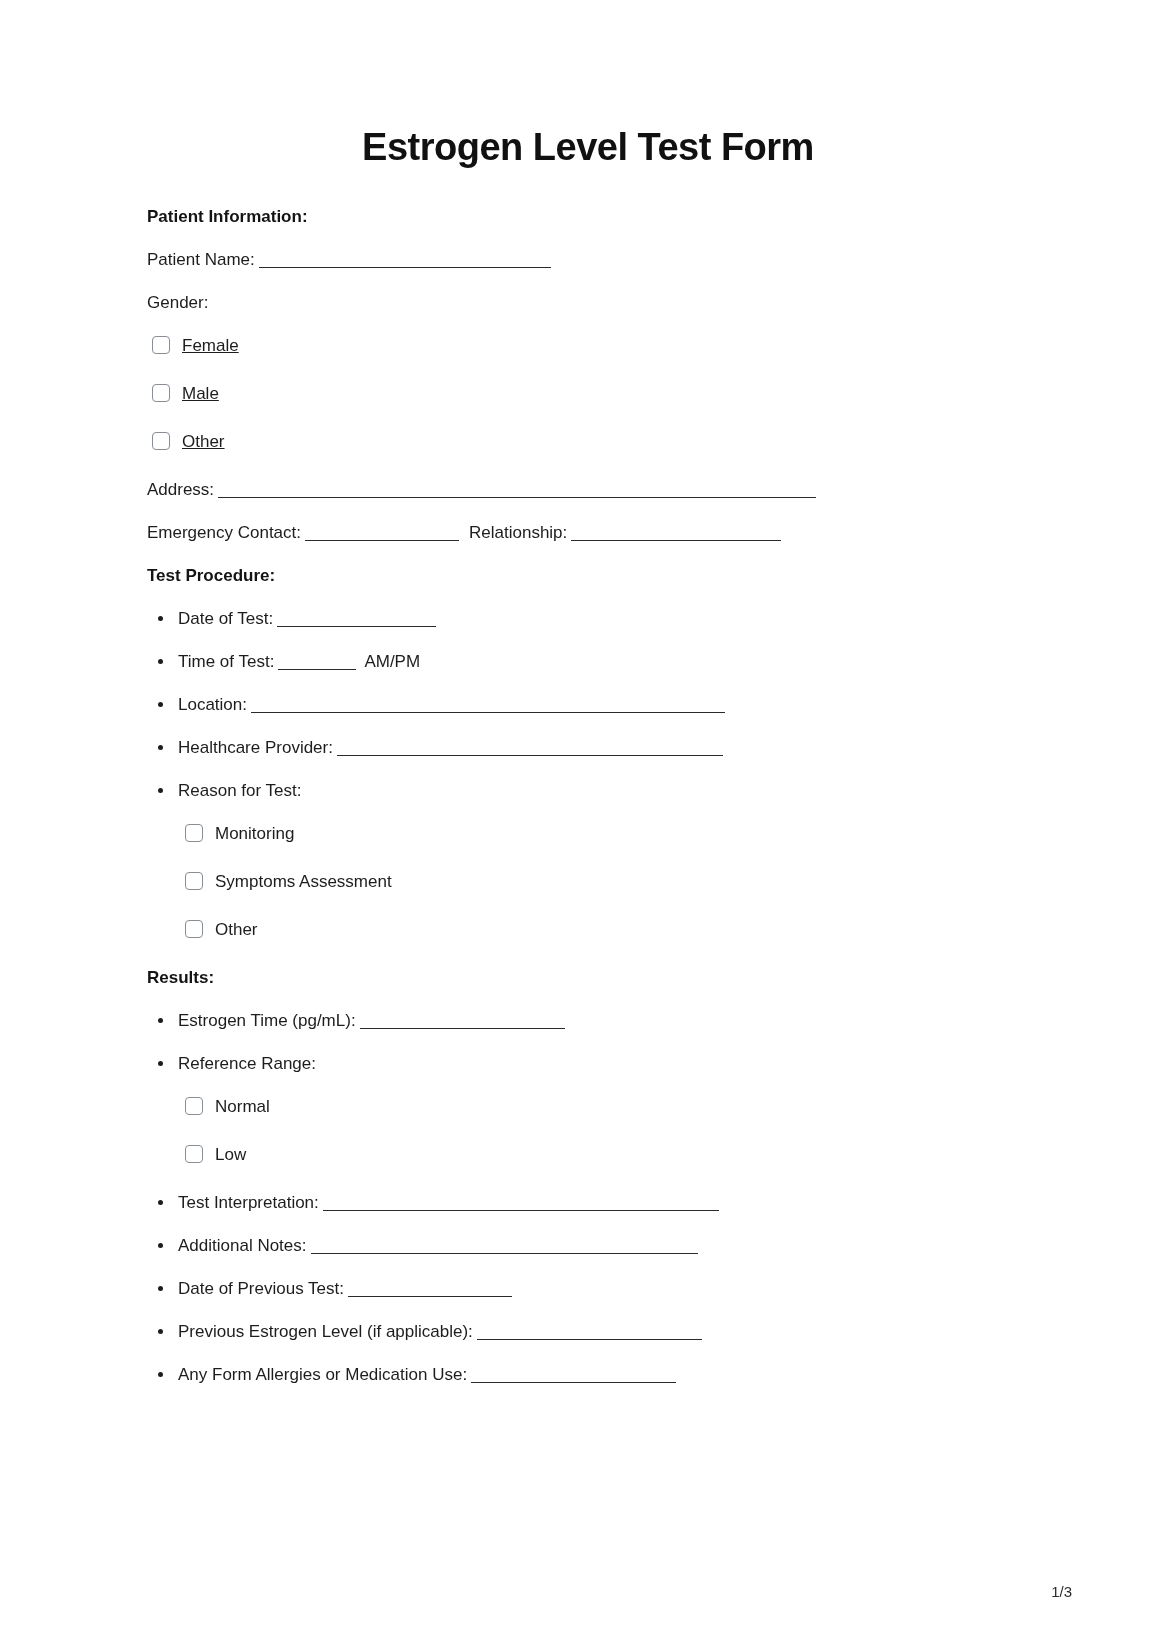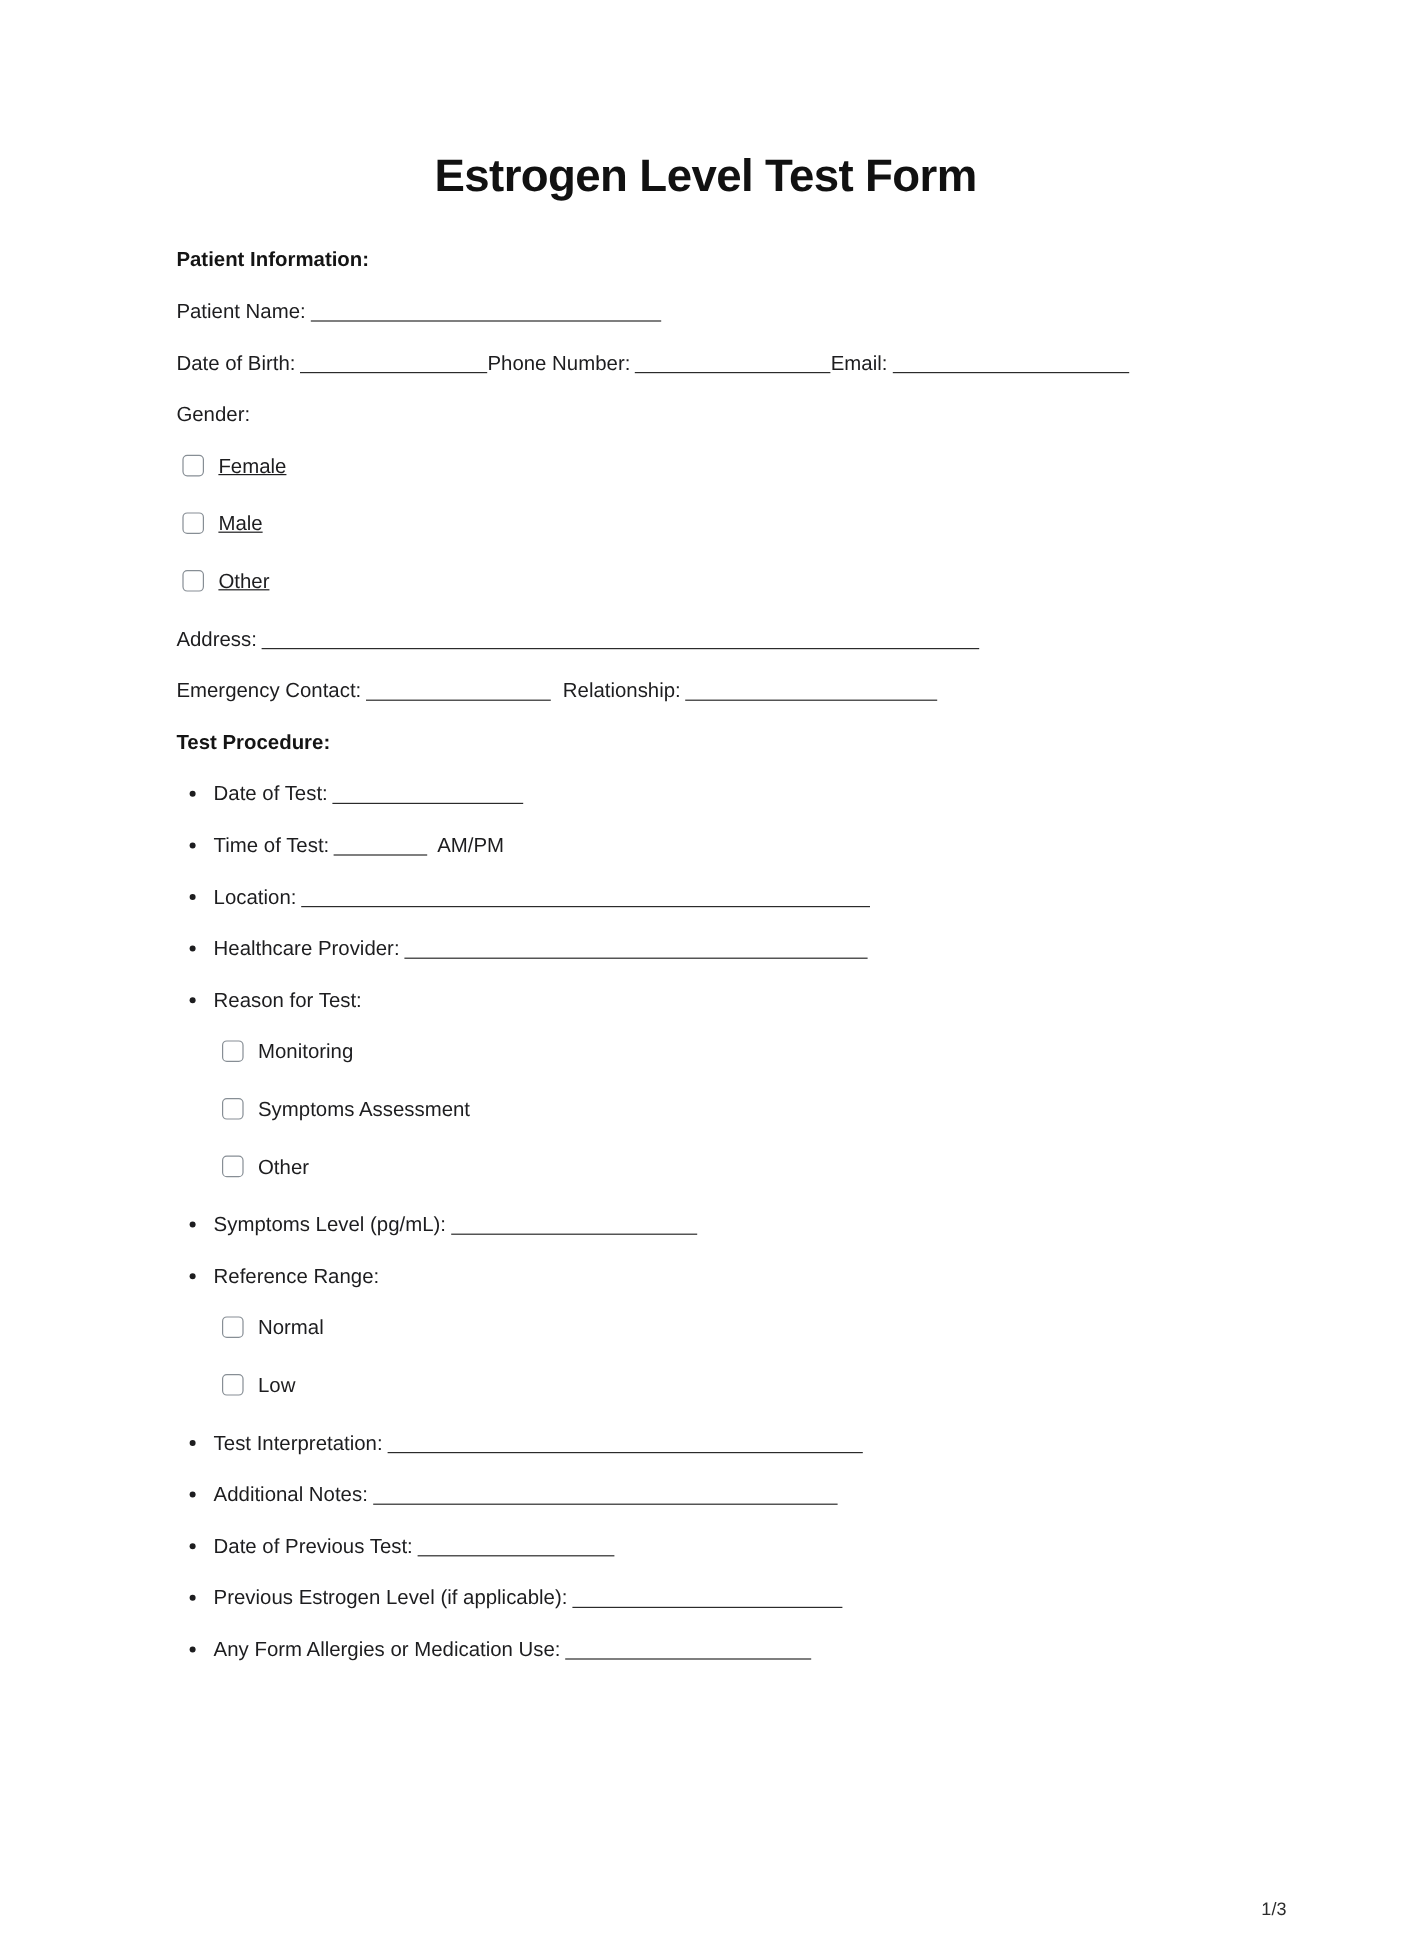--- a/index.html
+++ b/index.html
@@ -70,37 +70,37 @@
   }
 </style>
 </head>
 <body>
 
 <div class="page">
   <div class="title">Estrogen Level Test Form</div>
   <div class="content">
       <div class="row heading">Patient Information:</div>
       <div class="row fields"><span class="label">Patient Name:</span><span class="blank" style="width: 292px;"></span></div>
-      <div class="row fields"><span class="label">Date of Birth:</span><span class="blank" style="width: 156px;"></span><span class="label">Phone Number:</span><span class="blank" style="width: 163px;"></span><span class="label">Email:</span><span class="blank" style="width: 197px;"></span></div>
       <div class="row plain"><span class="label">Gender:</span></div>
       <div class="row check ind0"><span class="checkbox"></span><span class="label">Female</span></div>
       <div class="row check ind0"><span class="checkbox"></span><span class="label">Male</span></div>
       <div class="row check ind0"><span class="checkbox"></span><span class="label">Other</span></div>
       <div class="row fields"><span class="label">Address:</span><span class="blank" style="width: 598px;"></span></div>
       <div class="row fields"><span class="label">Emergency Contact:</span><span class="blank" style="width: 154px;"></span><span class="label" style="margin-left: 10px;">Relationship:</span><span class="blank" style="width: 210px;"></span></div>
       <div class="row heading">Test Procedure:</div>
       <div class="row bulleted"><span class="bullet-dot"></span><span class="label">Date of Test:</span><span class="blank" style="width: 159px;"></span></div>
       <div class="row bulleted"><span class="bullet-dot"></span><span class="label">Time of Test:</span><span class="blank" style="width: 78px;"></span><span class="label" style="margin-left: 8px;">AM/PM</span></div>
       <div class="row bulleted"><span class="bullet-dot"></span><span class="label">Location:</span><span class="blank" style="width: 474px;"></span></div>
       <div class="row bulleted"><span class="bullet-dot"></span><span class="label">Healthcare Provider:</span><span class="blank" style="width: 386px;"></span></div>
       <div class="row bulleted"><span class="bullet-dot"></span><span class="label">Reason for Test:</span></div>
       <div class="row check ind1"><span class="checkbox"></span><span class="label">Monitoring</span></div>
       <div class="row check ind1"><span class="checkbox"></span><span class="label">Symptoms Assessment</span></div>
       <div class="row check ind1"><span class="checkbox"></span><span class="label">Other</span></div>
-      <div class="row bulleted"><span class="bullet-dot"></span><span class="label">Symptoms Level (pg/mL):</span><span class="blank" style="width: 205px;"></span></div>
+      <div class="row heading">Results:</div>
+      <div class="row bulleted"><span class="bullet-dot"></span><span class="label">Estrogen Time (pg/mL):</span><span class="blank" style="width: 205px;"></span></div>
       <div class="row bulleted"><span class="bullet-dot"></span><span class="label">Reference Range:</span></div>
       <div class="row check ind1"><span class="checkbox"></span><span class="label">Normal</span></div>
       <div class="row check ind1"><span class="checkbox"></span><span class="label">Low</span></div>
       <div class="row bulleted"><span class="bullet-dot"></span><span class="label">Test Interpretation:</span><span class="blank" style="width: 396px;"></span></div>
       <div class="row bulleted"><span class="bullet-dot"></span><span class="label">Additional Notes:</span><span class="blank" style="width: 387px;"></span></div>
       <div class="row bulleted"><span class="bullet-dot"></span><span class="label">Date of Previous Test:</span><span class="blank" style="width: 164px;"></span></div>
       <div class="row bulleted"><span class="bullet-dot"></span><span class="label">Previous Estrogen Level (if applicable):</span><span class="blank" style="width: 225px;"></span></div>
       <div class="row bulleted"><span class="bullet-dot"></span><span class="label">Any Form Allergies or Medication Use:</span><span class="blank" style="width: 205px;"></span></div>
     </div>
   <div class="footer">1/3</div>

